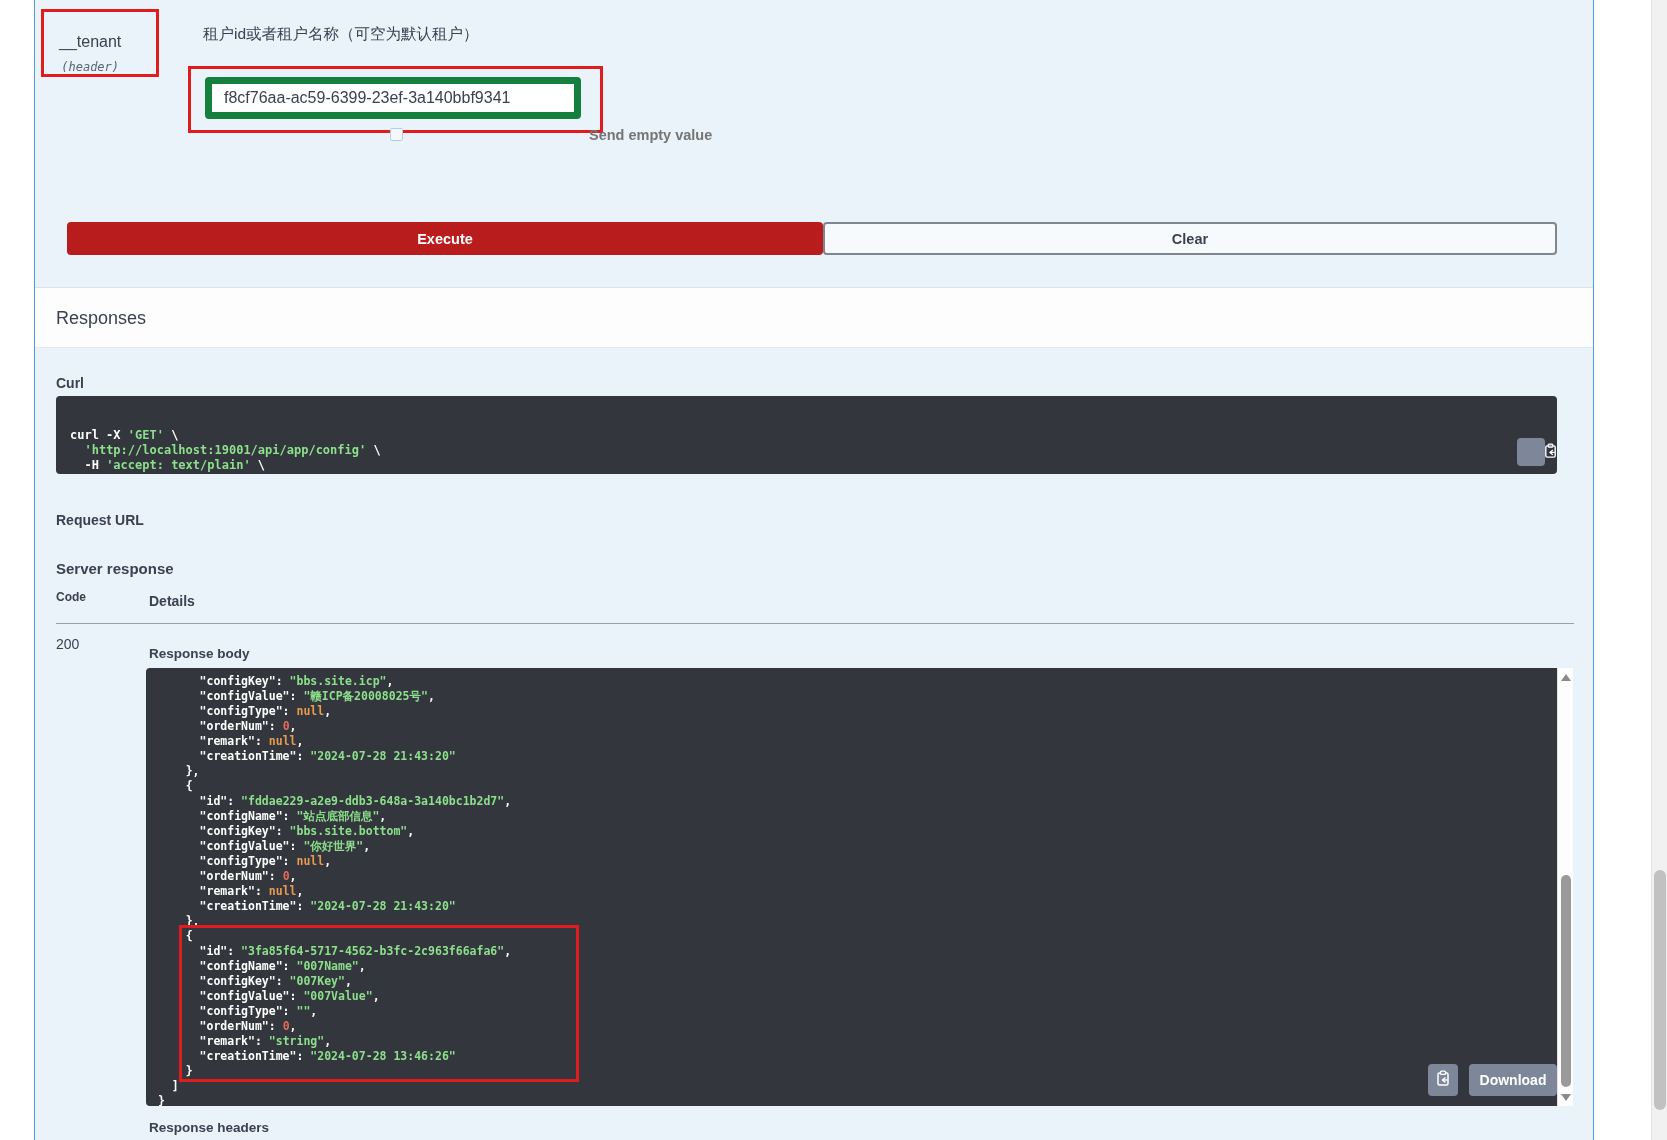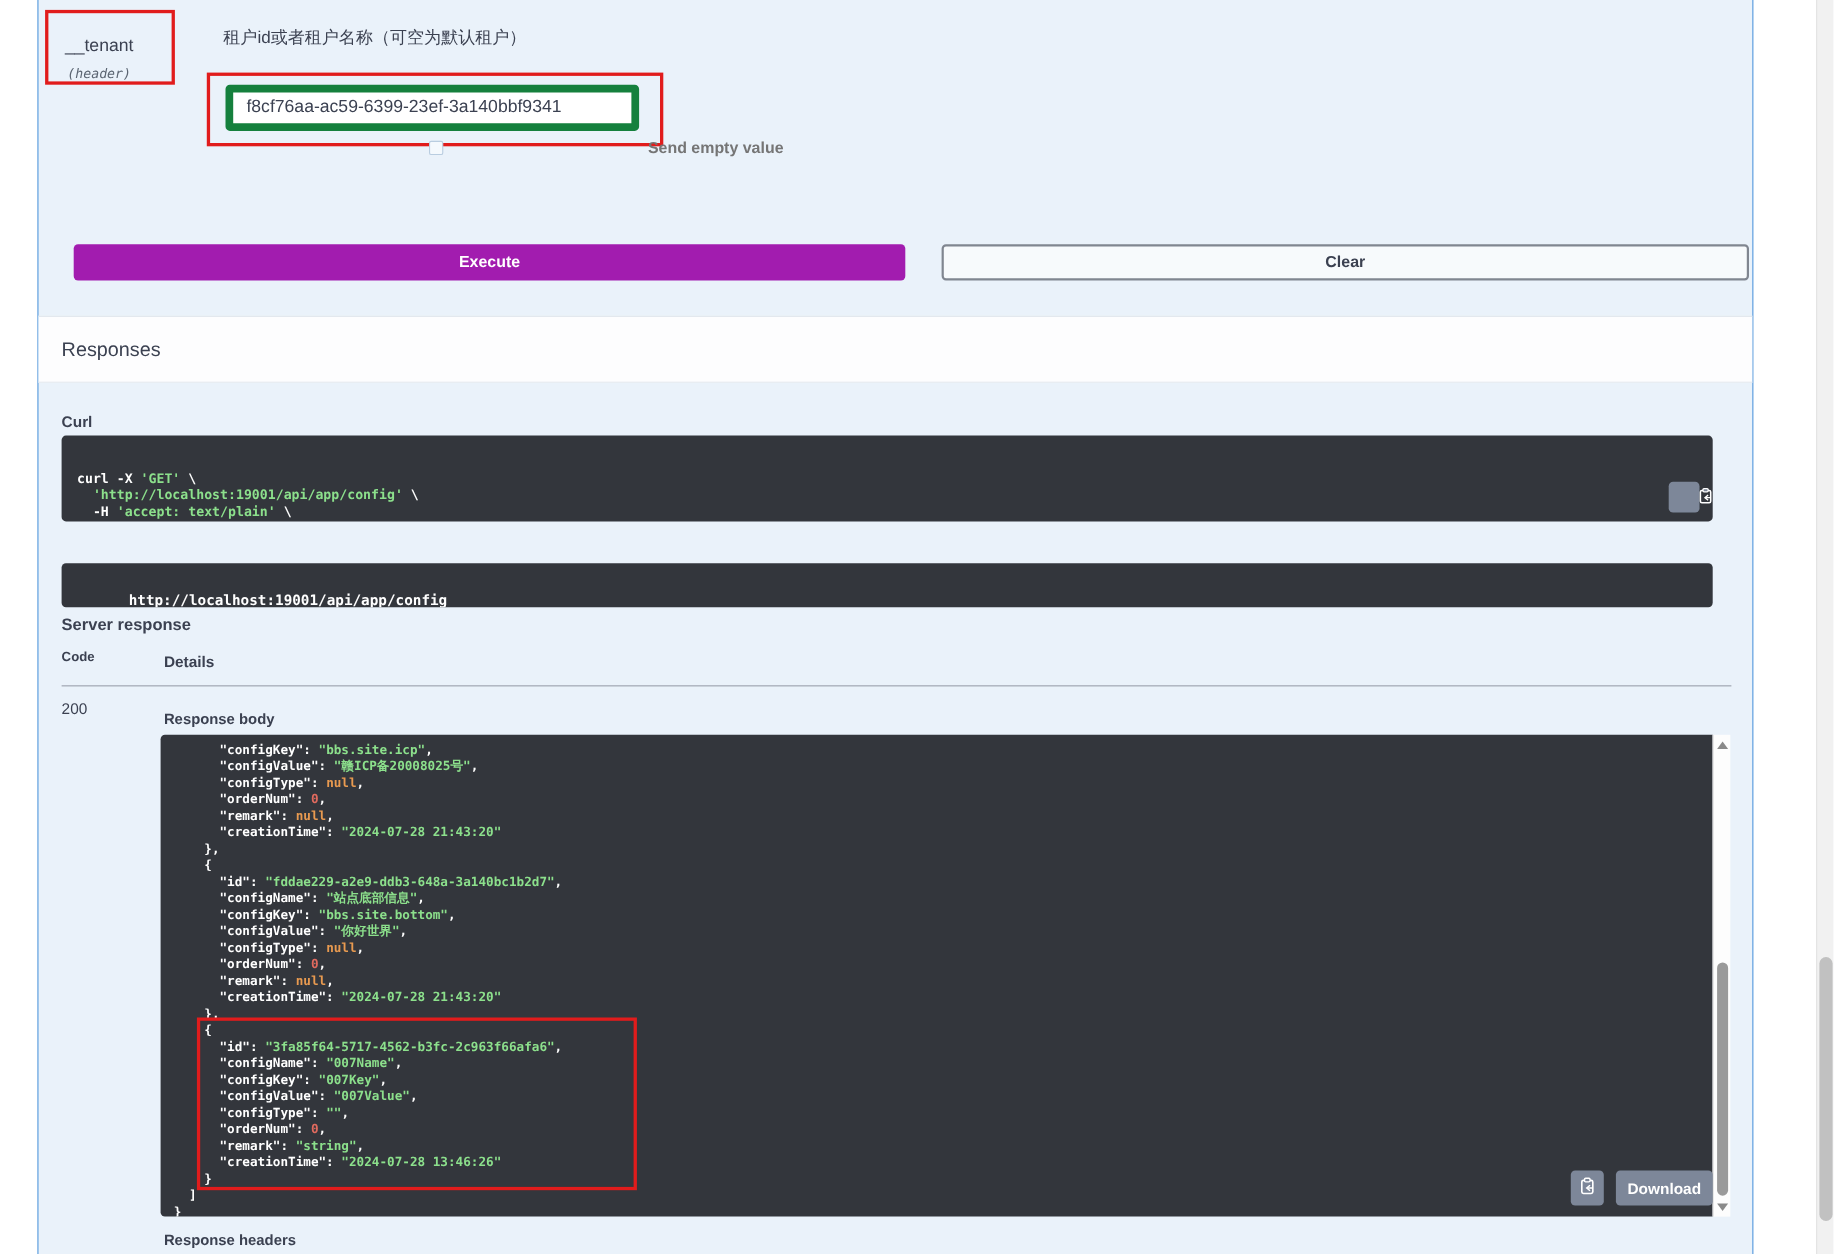--- a/index.html
+++ b/index.html
@@ -19,21 +19,21 @@
   .param-desc { font-size:15.5px; color:#3b4151; }
   .value-input { width:376px; height:42px; border:7px solid #15803d; border-radius:4px;
                  background:#fff; font-size:16px; color:#3b4151; padding:0 12px;
                  font-family:"Liberation Sans", sans-serif; }
   .send-empty-label { font-size:14.5px; font-weight:bold; color:#757575; }
   .checkbox { width:13px; height:13px; border:1px solid #b9cde0; background:#f4f9fd; border-radius:2px; }
 
   
   .btn { display:flex; align-items:center; justify-content:center; font-weight:bold;
          font-size:14.5px; border-radius:4px; cursor:pointer; }
-  .btn-execute { background:#a21caf; color:#fff; border:none; }
+  .btn-execute { background:#b91c1c; color:#fff; border:none; }
   .btn-clear { background:#f7fafc; color:#3b4151; border:2px solid #808690; }
 
   
   .white-band { position:absolute; left:0; width:100%; background:#fdfdfe;
                 border-top:1px solid #dde3ea; border-bottom:1px solid #e4e9ef; }
   .h-responses { font-size:18px; font-weight:normal; color:#3b4151; }
   .sub-label { font-size:14px; font-weight:bold; color:#3b4151; }
   .codeblock { position:absolute; background:#33363c; border-radius:4px;
                font-family:"DejaVu Sans Mono", monospace; font-weight:bold; font-size:12px;
                line-height:15px; color:#fff; white-space:pre; overflow:hidden; }
@@ -81,21 +81,21 @@
 
     <div class="abs param-desc" style="left:168px; top:24px;">租户id或者租户名称（可空为默认租户）</div>
 
     <div class="annot" style="left:153px; top:66px; width:415px; height:67px;"></div>
     <input class="abs value-input" style="left: 170px; top: 77px;" value="f8cf76aa-ac59-6399-23ef-3a140bbf9341">
 
     <div class="abs checkbox" style="left:355px; top:128px;"></div>
     <div class="abs send-empty-label" style="left:554px; top:127px;">Send empty value</div>
 
     <button class="btn btn-execute abs" style="left:32px; top:222px; width:756px; height:33px;">Execute</button>
-    <button class="btn btn-clear abs" style="left:788px; top:222px; width:734px; height:33px;margin-left:33px;">Clear</button>
+    <button class="btn btn-clear abs" style="left:788px; top:222px; width:734px; height:33px;">Clear</button>
 
     <div class="white-band" style="top:287px; height:61px;">
       <div class="h-responses abs" style="left:21px; top:20px;">Responses</div>
     </div>
 
     <div class="abs sub-label" style="left:21px; top:375px;">Curl</div>
     <div class="codeblock" style="left:21px; top:396px; width:1501px; height:78px; padding:2px 14px;">
       <div id="curl-code"><span class="tok-w">curl -X </span><span class="tok-s">'GET'</span><span class="tok-w"> \</span>
 <span class="tok-w">  </span><span class="tok-s">'http://localhost:19001/api/app/config'</span><span class="tok-w"> \</span>
 <span class="tok-w">  -H </span><span class="tok-s">'accept: text/plain'</span><span class="tok-w"> \</span>
@@ -107,23 +107,20 @@
             <rect x="3" y="3" width="10" height="12" rx="1.5" fill="none" stroke="#fff" stroke-width="1.5"></rect>
             <rect x="5.5" y="1.2" width="5" height="3.2" rx="1" fill="#7d8799" stroke="#fff" stroke-width="1.3"></rect>
             <path d="M10.5 7.5 L7.5 10 L10.5 12.5" fill="none" stroke="#fff" stroke-width="1.4"></path>
             <path d="M7.8 10 L12.5 10" stroke="#fff" stroke-width="1.4"></path>
           </svg>
         </span>
       </button>
     </div>
 
     <div class="abs sub-label" style="left:21px; top:512px;">Request URL</div>
-    <div class="codeblock" style="left:21px; top:512px; width:1501px; height:40px; padding:12px 14px; font-size:13px;">
-      <span>http://localhost:19001/api/app/config</span>
-    </div>
 
     <div class="abs sub-label" style="left:21px; top:560px; font-size:15px;">Server response</div>
 
     <div class="abs" style="left:21px; top:590px; font-size:12px; font-weight:bold;">Code</div>
     <div class="abs sub-label" style="left:114px; top:593px;">Details</div>
     <div class="divider" style="left:21px; top:623px; width:1518px;"></div>
 
     <div class="abs" style="left:21px; top:636px; font-size:14px;">200</div>
 
     <div class="abs" style="left:114px; top:646px; font-size:13.5px; font-weight:bold;">Response body</div>

